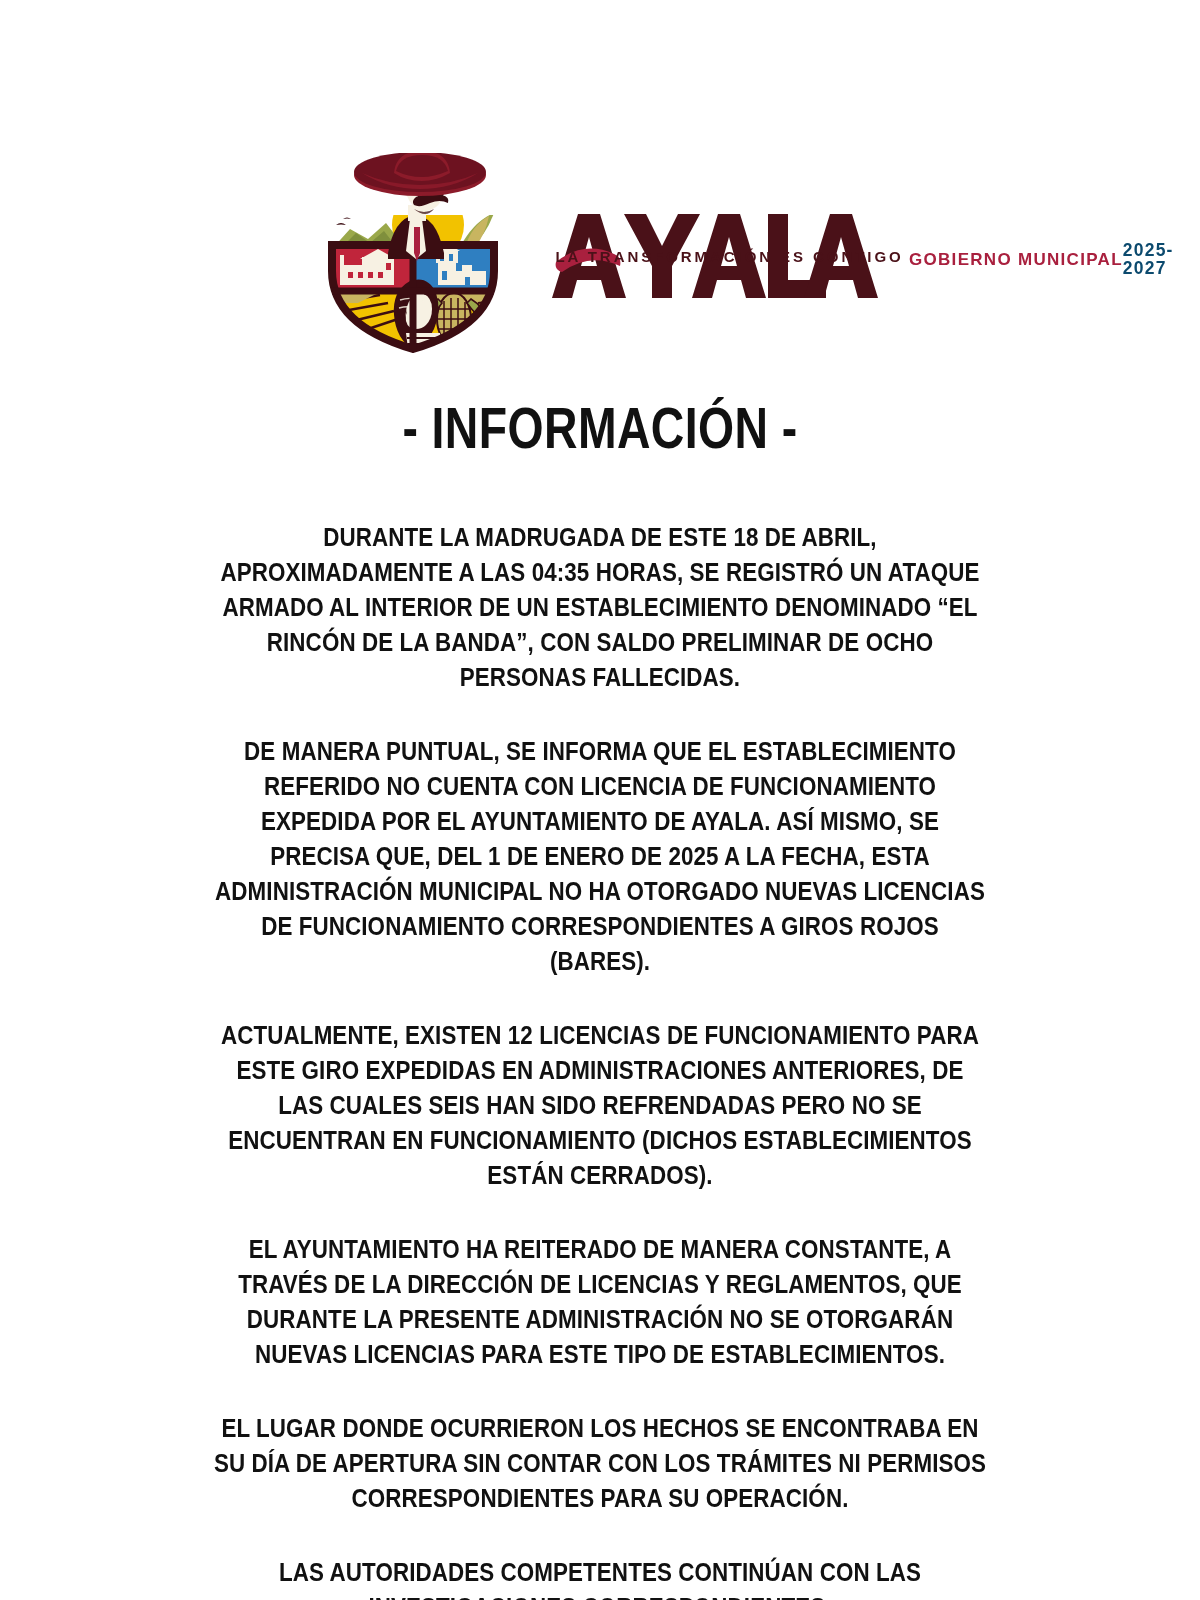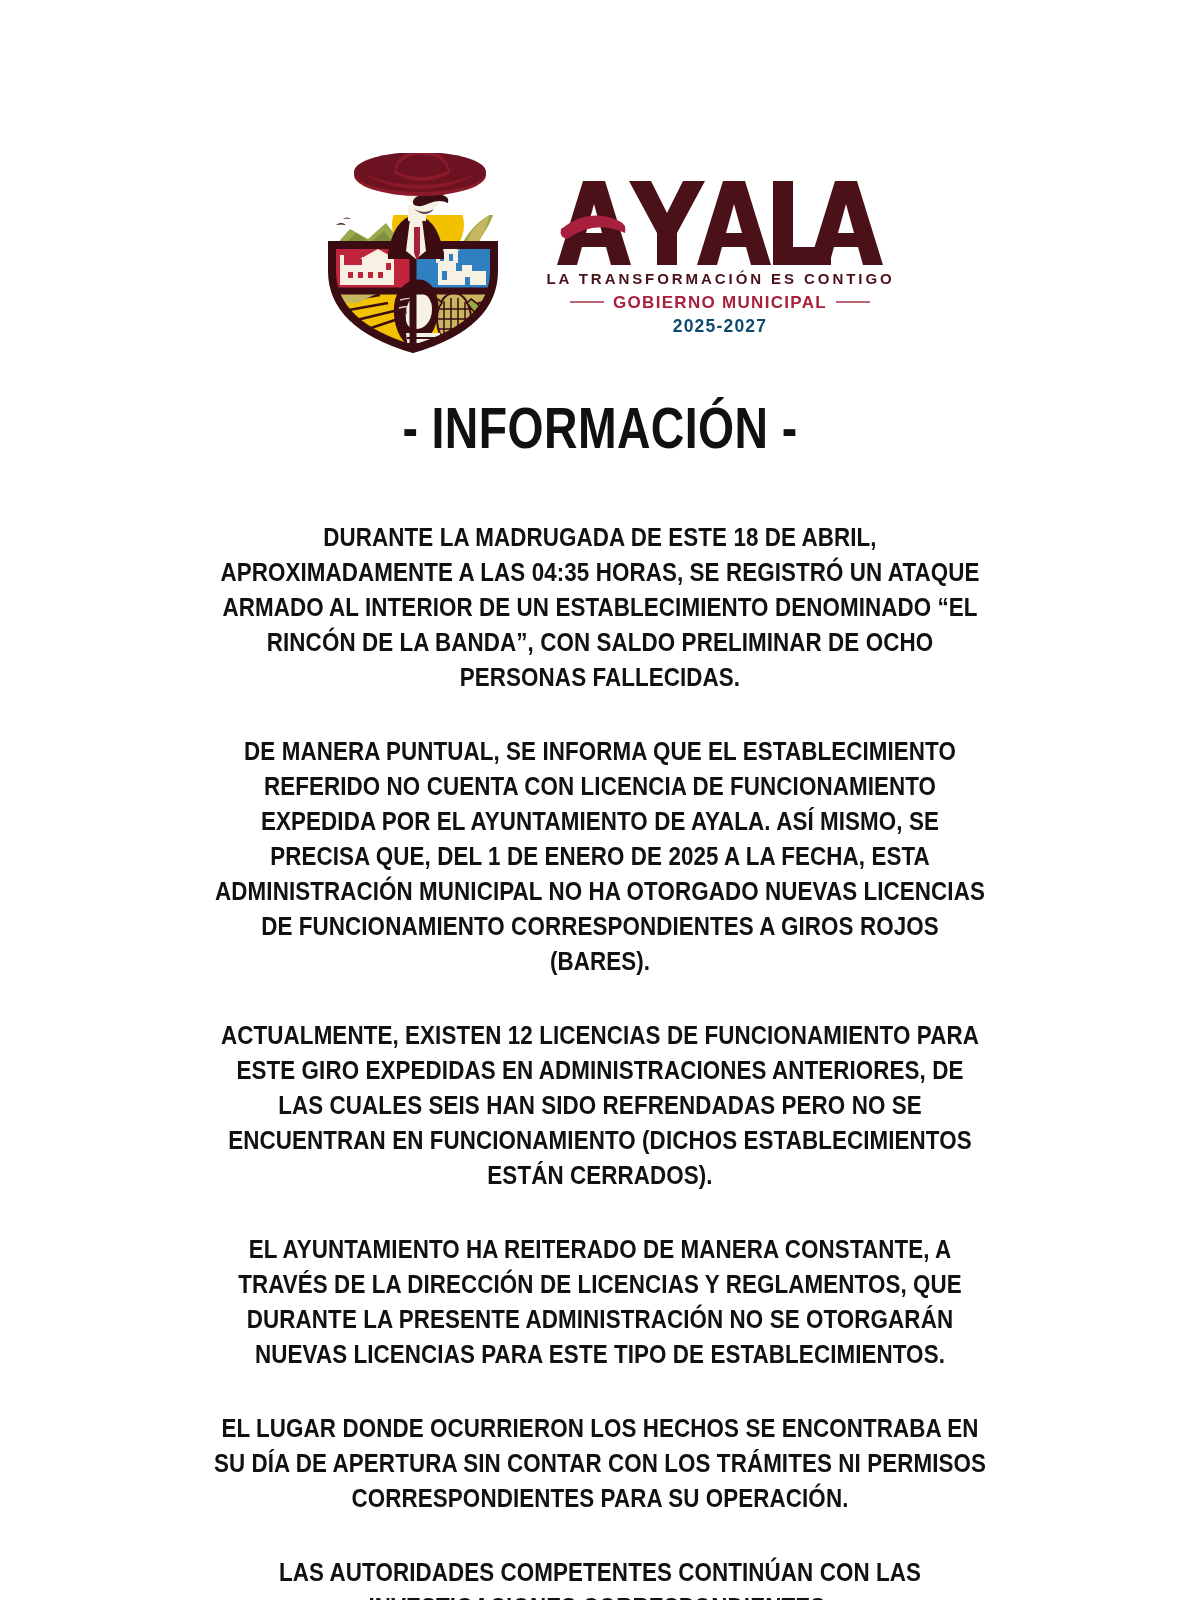--- a/index.html
+++ b/index.html
@@ -38,21 +38,21 @@
   .emblem {
     width: 206px;
     height: 200px;
     flex: 0 0 auto;
   }
 
   .wordmark {
     width: 340px;
     flex: 0 0 auto;
     display: flex;
-    flex-direction: column;
+    flex-direction: row;
     align-items: center;
     padding-top: 6px;
   }
 
   .wordmark-ayala-wrap {
     position: relative;
     width: 330px;
     height: 92px;
   }
   .wordmark-ayala {
@@ -72,21 +72,20 @@
     white-space: nowrap;
     margin-top: 2px;
     line-height: 1;
     transform: scaleX(0.97);
   }
 
   .gob-row {
     display: flex;
     align-items: center;
     justify-content: center;
-    gap: 9px;
     margin-top: 7px;
     width: 330px;
   }
   .gob-rule {
     height: 2px;
     background: #b04a5e;
     flex: 1 1 auto;
     max-width: 34px;
     opacity: 0.85;
   }

